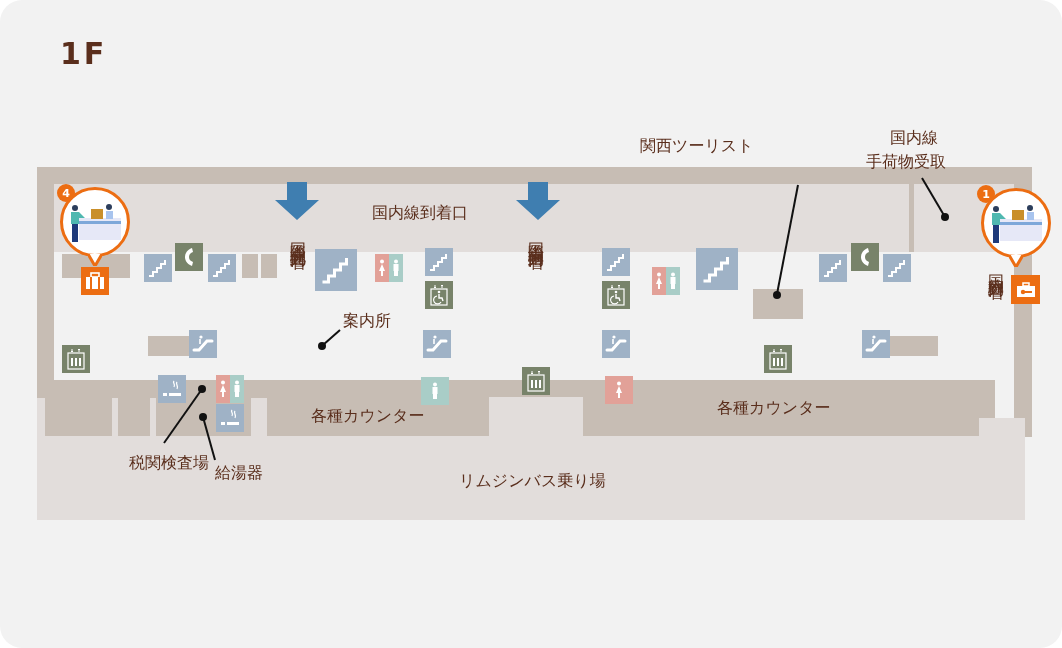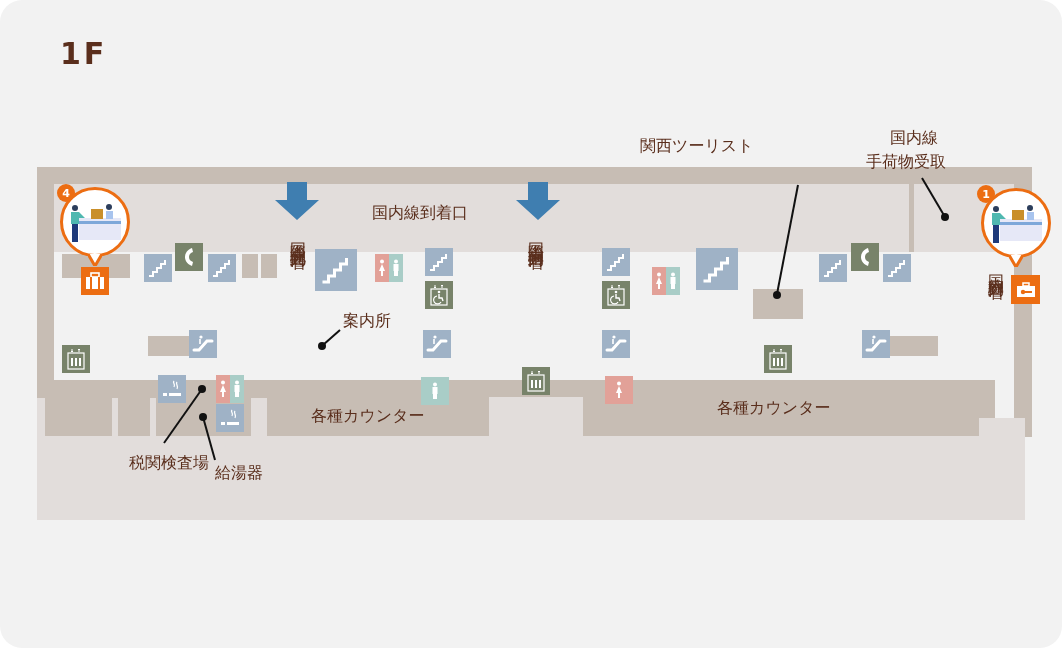--- a/index.html
+++ b/index.html
@@ -54,20 +54,21 @@
   <div class="blk wall" style="left:62px;top:254px;width:68px;height:24px;"></div>
   <div class="blk wall" style="left:242px;top:254px;width:16px;height:24px;"></div>
   <div class="blk wall" style="left:261px;top:254px;width:16px;height:24px;"></div>
   <div class="blk wall" style="left:148px;top:336px;width:42px;height:20px;"></div>
   <div class="blk wall" style="left:753px;top:289px;width:50px;height:30px;"></div>
   <div class="blk wall" style="left:890px;top:336px;width:48px;height:20px;"></div>
 
   <div class="lbl" style="left:372px;top:203px;">国内線到着口</div>
   <div class="lbl" style="left:311px;top:406px;">各種カウンター</div>
   <div class="lbl" style="left:717px;top:398px;">各種カウンター</div>
+  <div class="lbl" style="left:459px;top:471px;">リムジンバス乗り場</div>
 
   <div class="vlbl" style="left:290px;top:230px;">国際線北到着口</div>
   <div class="vlbl" style="left:528px;top:230px;">国際線南到着口</div>
   <div class="vlbl" style="left:988px;top:262px;">国内線到着口</div>
 
   <svg class="arrow" style="left:275px;top:182px;" viewBox="0 0 44 38">
       <path d="M12 0 H32 V18 H44 L22 38 L0 18 H12 Z" fill="#3f7eb0"></path>
     </svg>
   <svg class="arrow" style="left:516px;top:182px;" viewBox="0 0 44 38">
       <path d="M12 0 H32 V18 H44 L22 38 L0 18 H12 Z" fill="#3f7eb0"></path>

